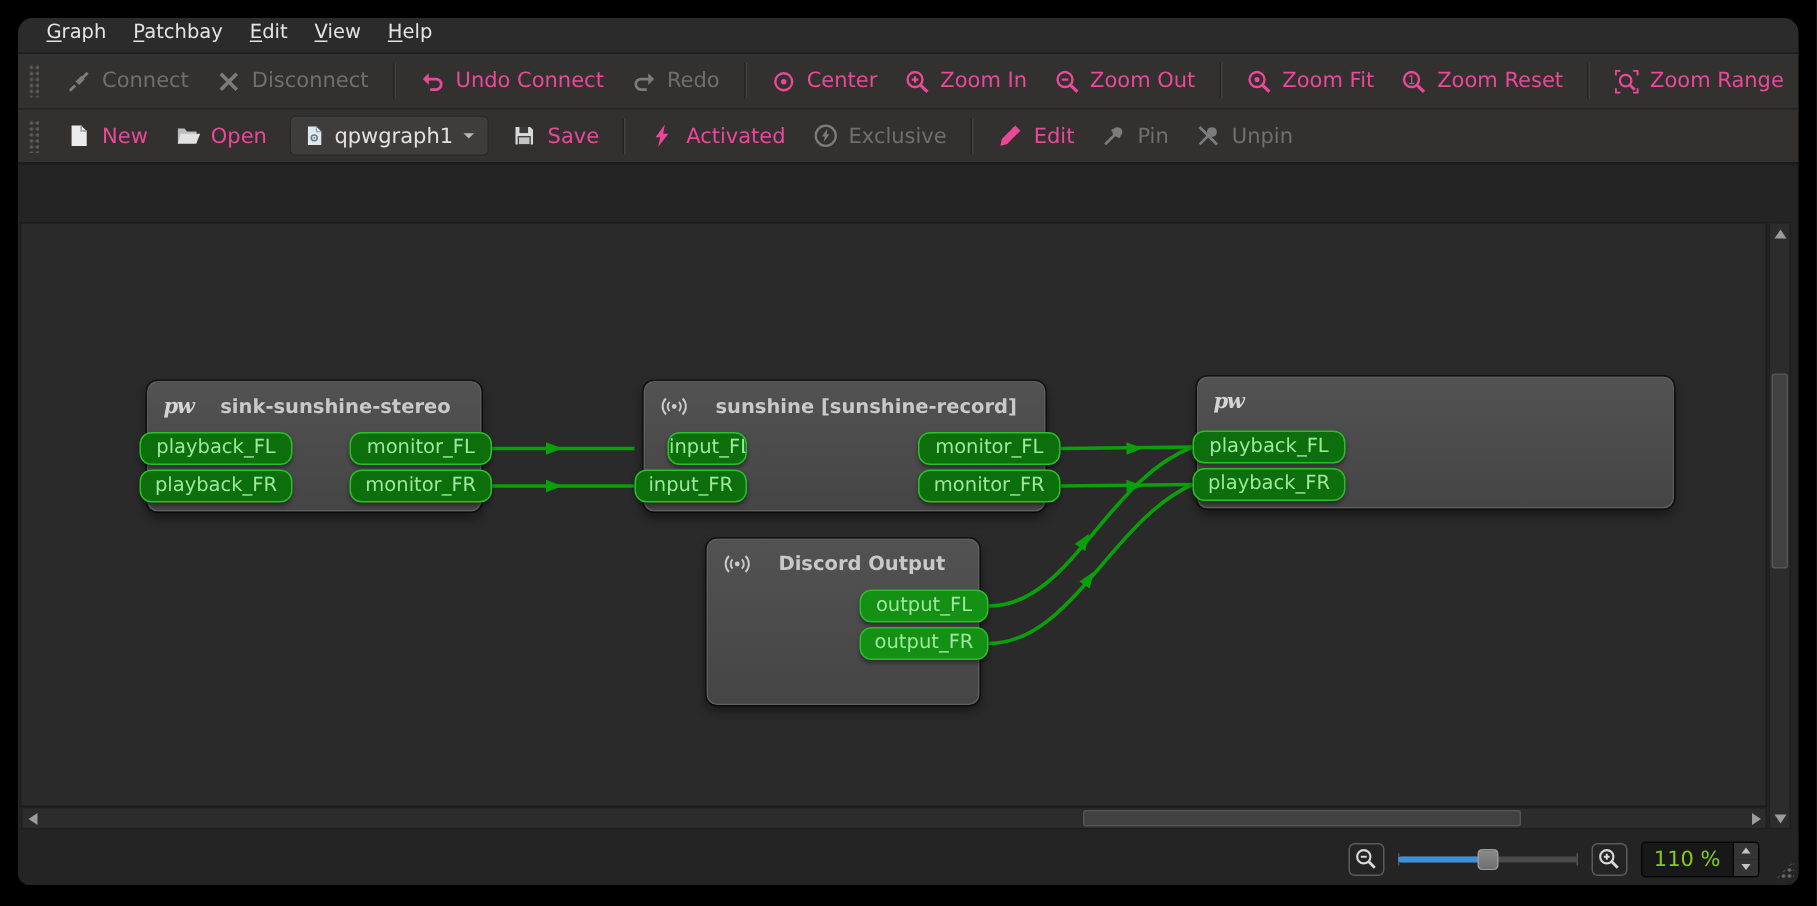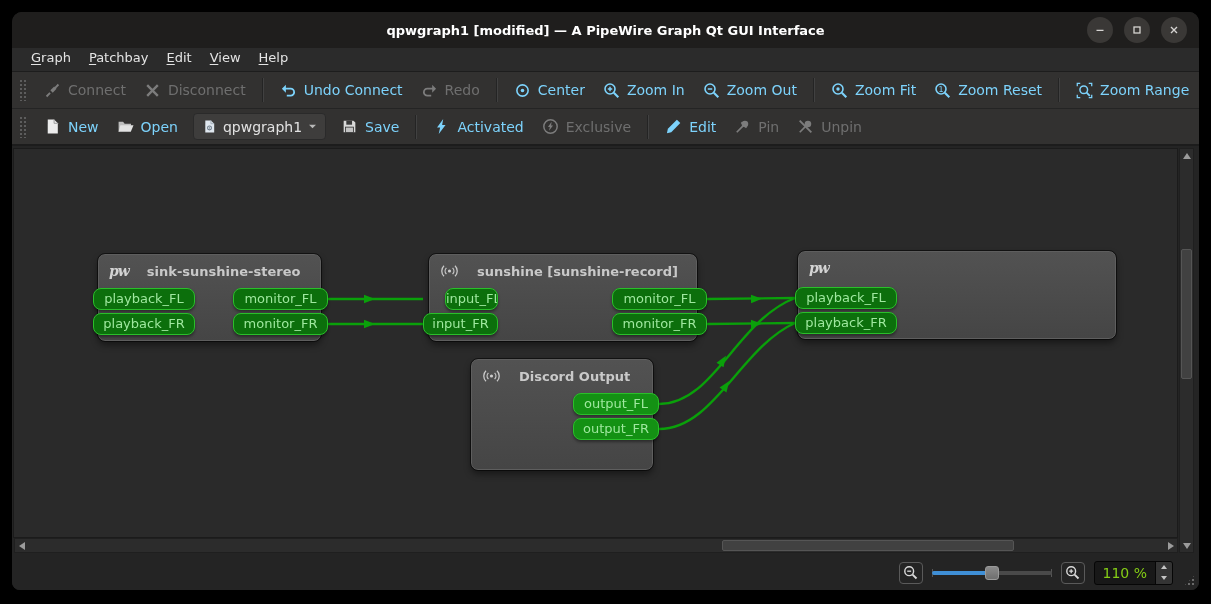--- a/index.html
+++ b/index.html
@@ -21,21 +21,21 @@
   
   .menubar{height:24px; background:#2b2b2b; display:flex; padding-left:10px; border-bottom:1px solid #1d1d1d;}
   .menu-item{color:#e4e4e4; font-size:13px; padding:2px 9px; cursor:pointer;}
   .menu-item u{text-underline-offset:2px;}
 
   
   .toolbar{height:37px; background:#323130; display:flex; align-items:center; border-bottom:1px solid #242424;}
   .toolbar.tb2{border-bottom:2px solid #1c1c1c;}
   .tb-handle{width:7px; height:22px; margin:0 9px 0 7px;
     background-image:radial-gradient(#5d5d5d 1px, transparent 1.2px); background-size:4px 4px;}
-  .tb-btn{display:flex; align-items:center; gap:7px; padding:5px 9px; color:#7dd3fc; font-size:14px; cursor:pointer; white-space:nowrap;}
+  .tb-btn{display:flex; align-items:center; gap:7px; padding:5px 9px; color:#ec4899; font-size:14px; cursor:pointer; white-space:nowrap;}
   .tb-btn.disabled{color:#6f6f6f;}
   .tb-btn .ic{width:17px; height:17px; flex:0 0 auto;}
   .tb-btn.disabled .ic{color:#7c7c7c;}
   .tb-sep{width:2px; height:24px; margin:0 7px; border-left:1px solid #242424; border-right:1px solid #414141;}
   .combo{display:flex; align-items:center; gap:6px; background:#3e3d3c; border:1px solid #2a2a2a; border-radius:4px; height:27px; padding:0 8px; margin:0 6px; color:#e2e2e2; font-size:14px; cursor:pointer;}
 
   
   .canvas-area{position:absolute; left:1px; top:136px; width:1185px; height:407px; background:#242424;}
   .canvas{position:absolute; left:0; top:0; width:1165px; height:390px; background:#2a2a2a; border:1px solid #1b1b1b; overflow:hidden;}
   .wires{position:absolute; left:0; top:0;}
@@ -81,40 +81,20 @@
     background-image:radial-gradient(#6a6a6a 1px, transparent 1.2px); background-size:4px 4px;
     clip-path:polygon(100% 0,100% 100%,0 100%); cursor:nwse-resize;}
 
   svg{display:block;}
 </style>
 </head>
 <body>
 
 <div class="window">
 
-  <div class="titlebar">
-    <span class="title">qpwgraph1 [modified] — A PipeWire Graph Qt GUI Interface</span>
-    <div class="win-controls">
-      <div class="win-btn">
-        <svg viewBox="0 0 12 12">
-            <path d="M2.5 6.4h7" stroke="currentColor" stroke-width="1.4" fill="none"></path>
-          </svg>
-      </div>
-      <div class="win-btn">
-        <svg viewBox="0 0 12 12">
-            <rect x="3" y="3" width="6" height="6" fill="none" stroke="currentColor" stroke-width="1.3"></rect>
-          </svg>
-      </div>
-      <div class="win-btn">
-        <svg viewBox="0 0 12 12">
-            <path d="M3 3l6 6M9 3l-6 6" stroke="currentColor" stroke-width="1.4" fill="none"></path>
-          </svg>
-      </div>
-    </div>
-  </div>
 
   <div class="menubar">
     <span class="menu-item"><u>G</u>raph</span>
     <span class="menu-item"><u>P</u>atchbay</span>
     <span class="menu-item"><u>E</u>dit</span>
     <span class="menu-item"><u>V</u>iew</span>
     <span class="menu-item"><u>H</u>elp</span>
   </div>
 
   <div class="toolbar tb1">

